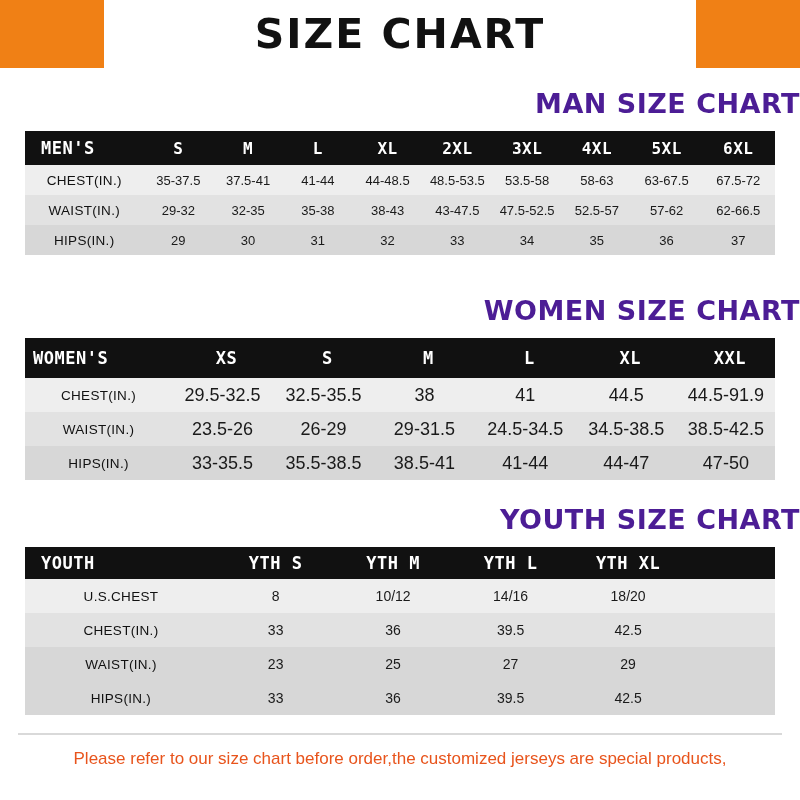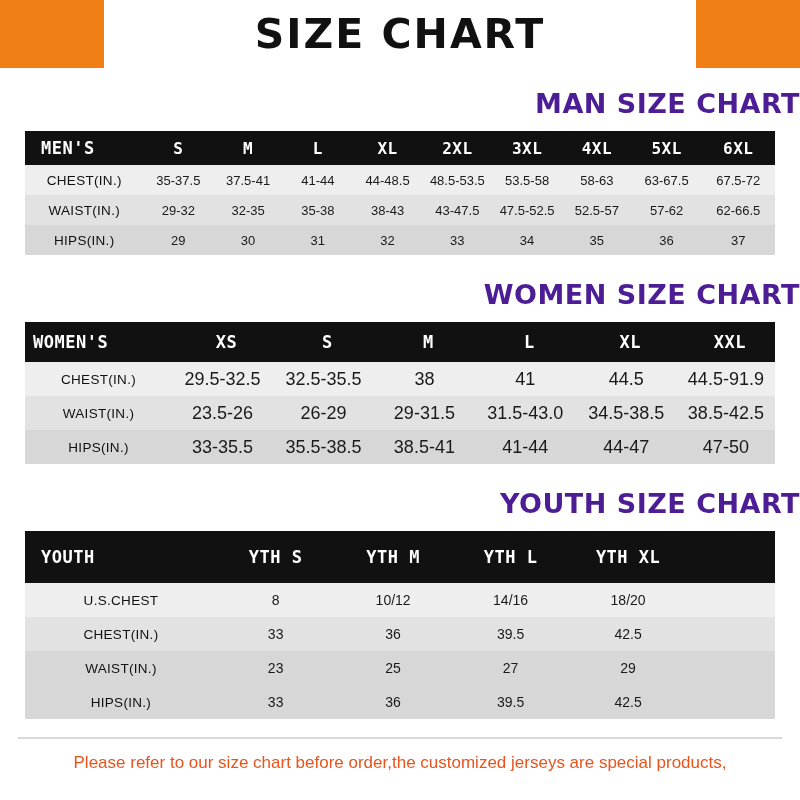--- a/index.html
+++ b/index.html
@@ -48,21 +48,21 @@
   
   .section-title {
     text-align: right;
     font-family: "DejaVu Sans", sans-serif;
     font-weight: bold;
     font-size: 27px;
     letter-spacing: 0.5px;
     color: #4c1d95;
   }
   .st-man { margin-top: 20px; }
-  .st-women { margin-top: 24px; padding-left: 48px; }
+  .st-women { margin-top: 40px; padding-left: 48px; }
   .st-youth { margin-top: 24px; }
 
   
   .table-wrap {
     margin: 12px auto 0 auto;
     width: 750px;
   }
   table.size-table {
     border-collapse: collapse;
     width: 100%;
@@ -104,21 +104,21 @@
     letter-spacing: 0.3px;
     color: #111111;
     text-align: center;
   }
   
   .women table.size-table th,
   .women table.size-table td { height: 34px; font-size: 18px; }
   .women table.size-table thead th { font-size: 17px; height: 40px; padding-left: 8px; }
   .youth table.size-table th,
   .youth table.size-table td { height: 34px; font-size: 14px; }
-  .youth table.size-table thead th { font-size: 17px; height: 52px; }
+  .youth table.size-table thead th { font-size: 17px; height: 32px; }
 
   
   .footer-note {
     margin: 18px 18px 0 18px;
     border-top: 2px solid #d9d9d9;
     padding-top: 12px;
     text-align: center;
     color: #e8541c;
     font-family: "Liberation Sans", sans-serif;
     font-size: 17px;
@@ -217,21 +217,21 @@
           <td>38</td>
           <td>41</td>
           <td>44.5</td>
           <td>44.5-91.9</td>
         </tr>
         <tr class="r1">
           <td class="lead">WAIST(IN.)</td>
           <td>23.5-26</td>
           <td>26-29</td>
           <td>29-31.5</td>
-          <td>31.5-43.0</td>
+          <td>24.5-34.5</td>
           <td>34.5-38.5</td>
           <td>38.5-42.5</td>
         </tr>
         <tr class="r2">
           <td class="lead">HIPS(IN.)</td>
           <td>33-35.5</td>
           <td>35.5-38.5</td>
           <td>38.5-41</td>
           <td>41-44</td>
           <td>44-47</td>

